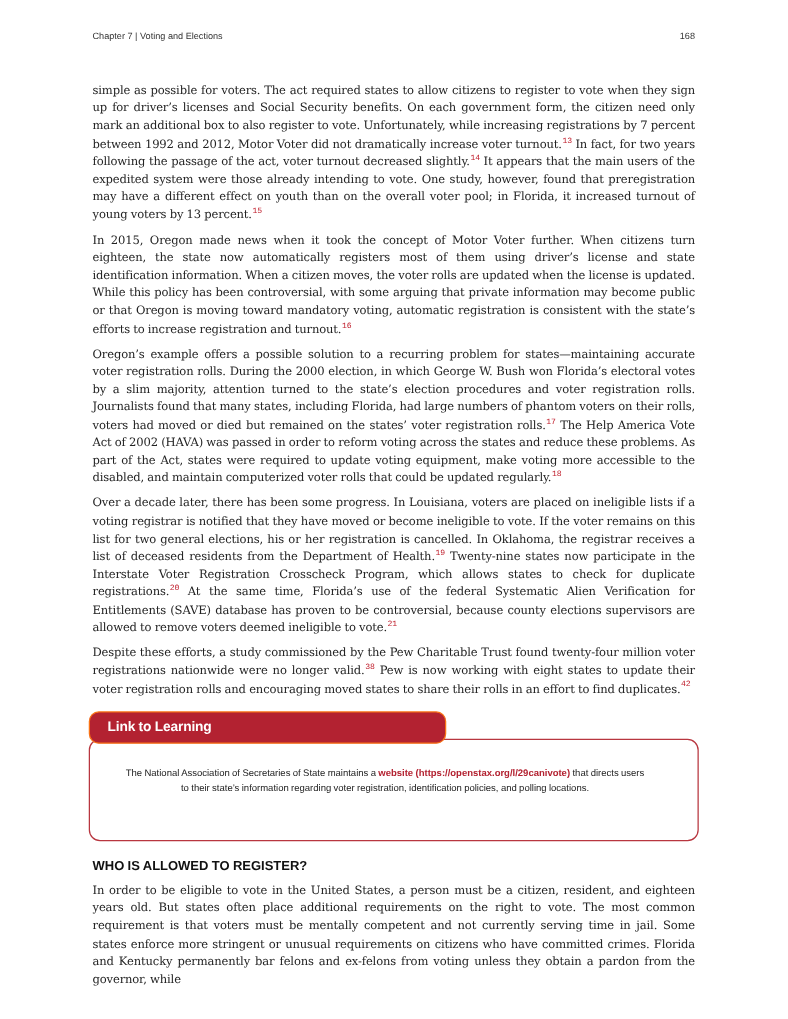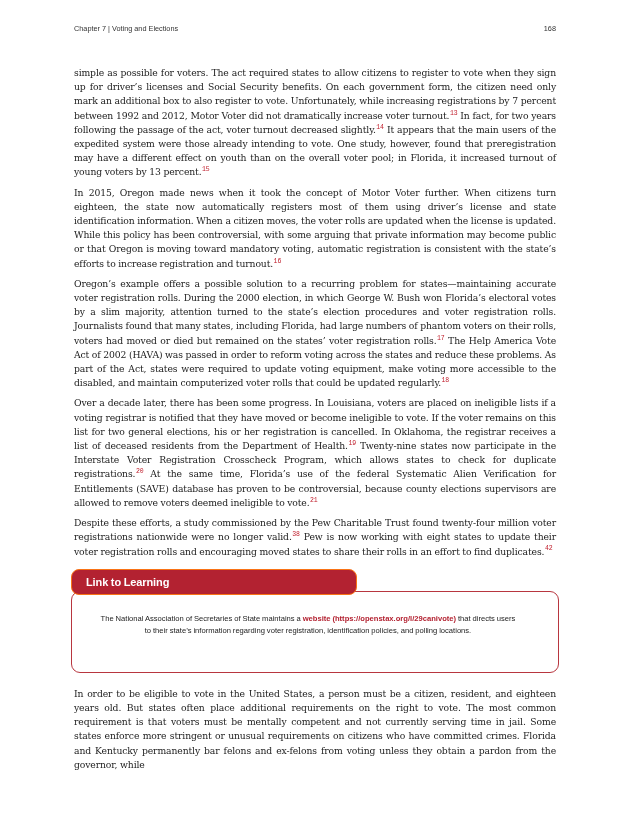--- a/index.html
+++ b/index.html
@@ -66,15 +66,16 @@
     <div class="ltl">
       <div class="ltl-box"></div>
       <div class="ltl-tab">
         <span>Link to Learning</span>
       </div>
       <div class="ltl-text">
         <span>The National Association of Secretaries of State maintains a </span><a>website (https://openstax.org/l/29canivote)</a><span> that directs users to their state’s information regarding voter registration, identification policies, and polling locations.</span>
       </div>
     </div>
 
+    <h2 class="section">WHO IS ALLOWED TO REGISTER?</h2>
     <p style="margin:0;">In order to be eligible to vote in the United States, a person must be a citizen, resident, and eighteen years old. But states often place additional requirements on the right to vote. The most common requirement is that voters must be mentally competent and not currently serving time in jail. Some states enforce more stringent or unusual requirements on citizens who have committed crimes. Florida and Kentucky permanently bar felons and ex-felons from voting unless they obtain a pardon from the governor, while</p>
   </div>
 </div>
 
 </body></html>

